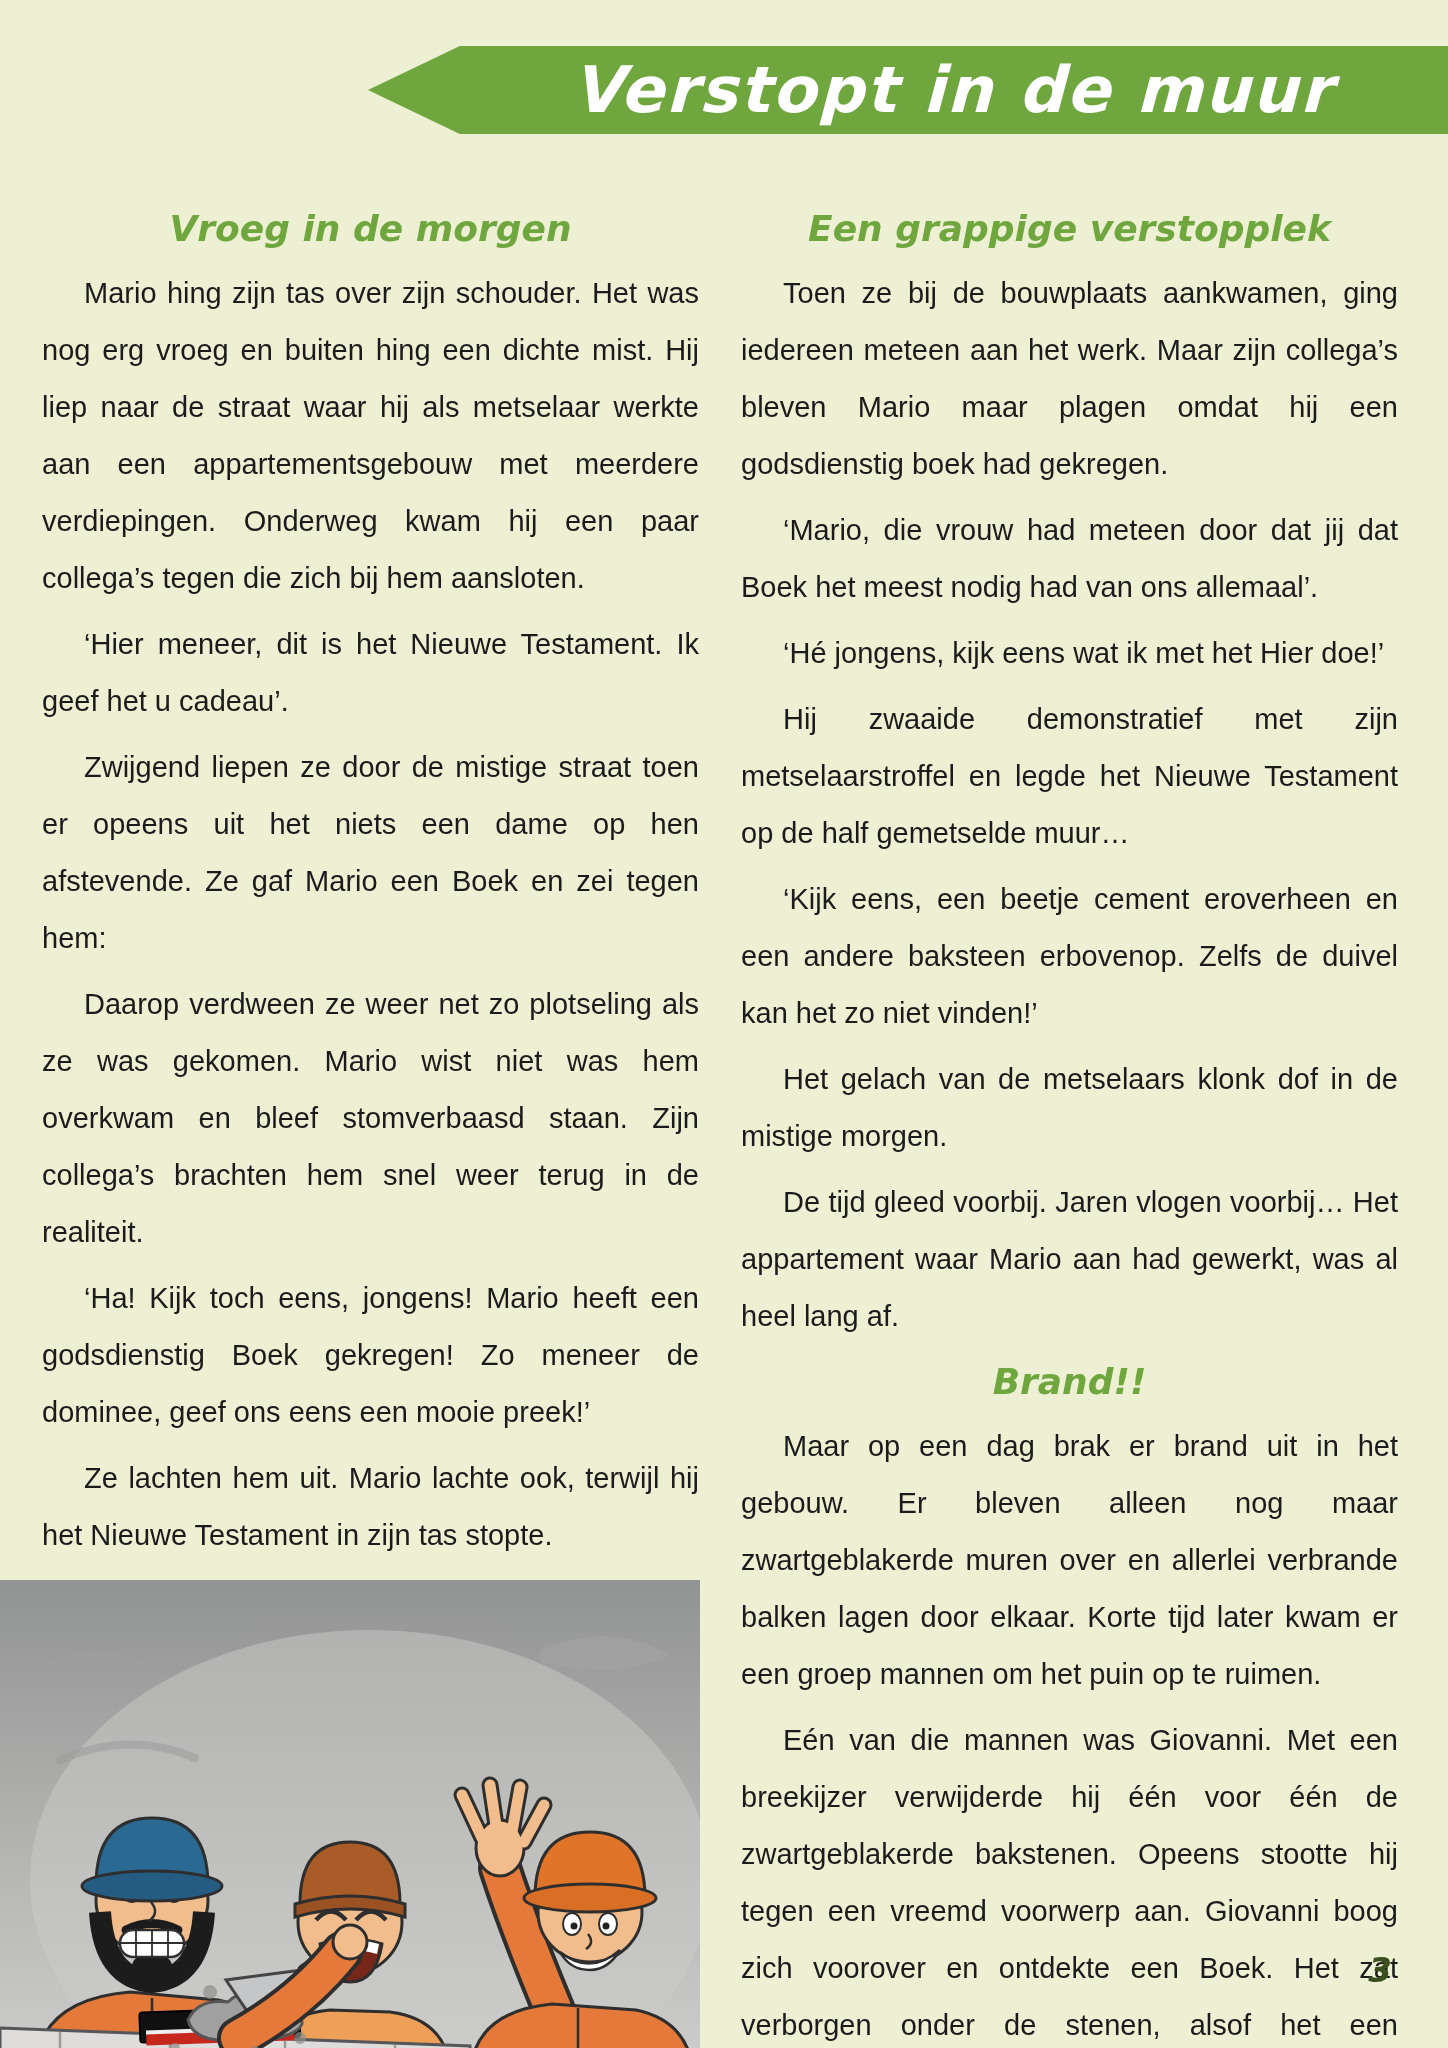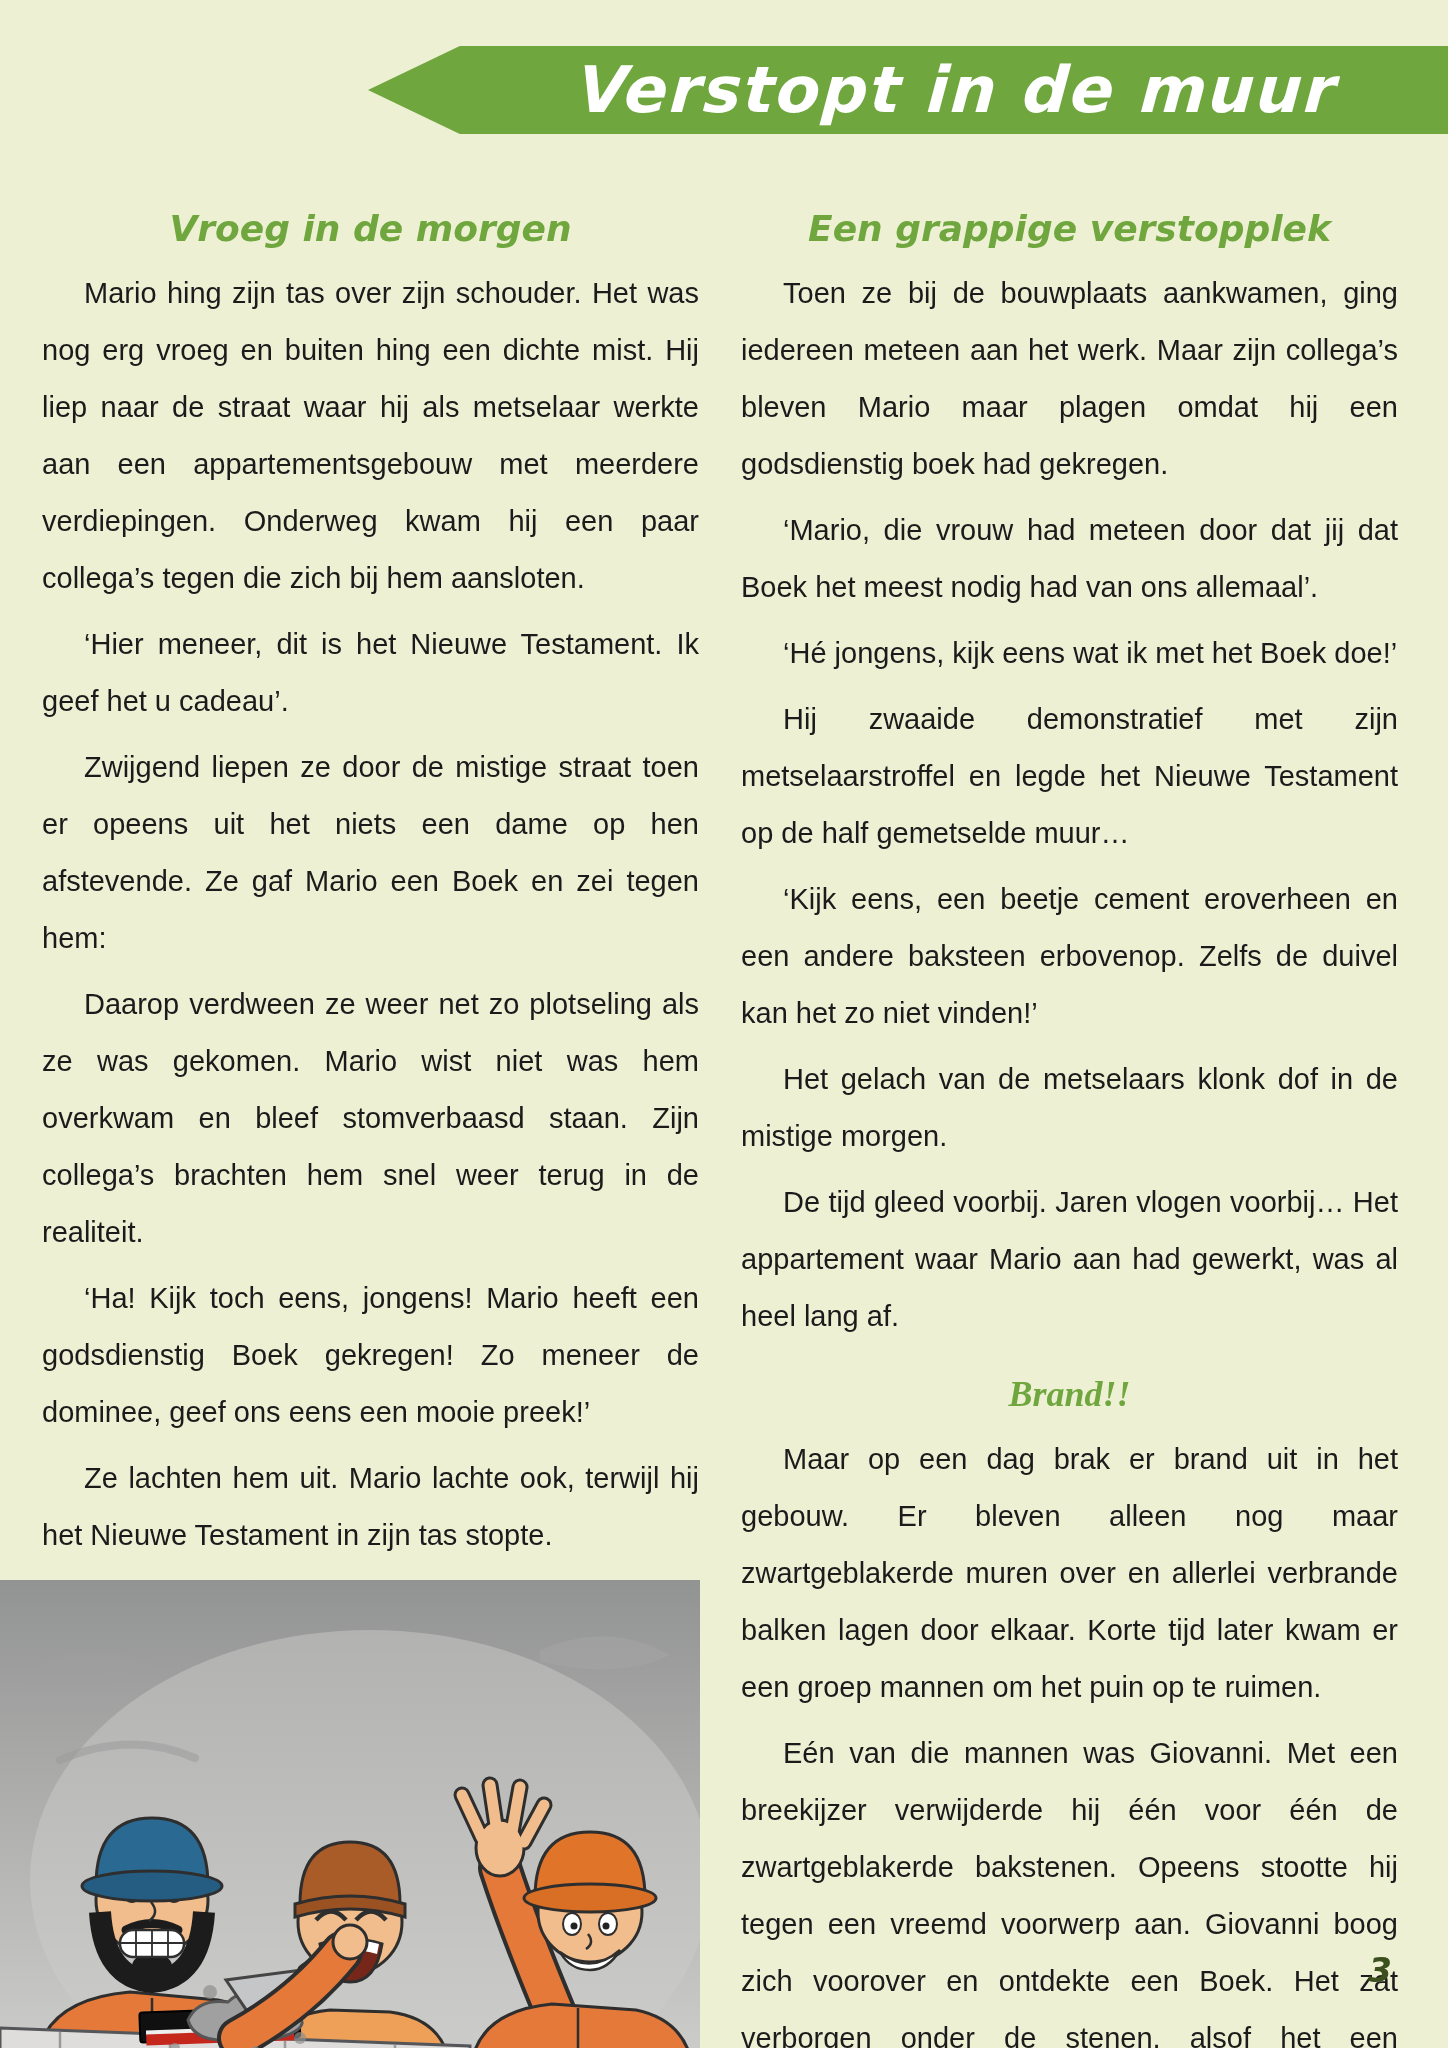--- a/index.html
+++ b/index.html
@@ -36,21 +36,21 @@
     display:flex; gap:42px;
   }
   .col { flex:1; min-width:0; }
   .col-heading {
     font-family:"DejaVu Sans", sans-serif;
     font-style:italic; font-weight:bold;
     font-size:36px; color:#6fa63e;
     text-align:center;
     margin:0 0 16px 0;
   }
-  .col-heading.fire { margin-top:28px;font-family:Liberation Serif, serif; }
+  .col-heading.fire { margin-top:16px; }
   .body-par {
     font-size:29px; line-height:57px;
     color:#1b1b1b;
     text-align:justify;
     text-indent:42px;
     margin:0 0 9px 0;
   }
   .illustration {
     width:700px; height:612px;
     margin:16px 0 0 -42px;
@@ -214,21 +214,21 @@
             <circle cx="255" cy="470" r="4"></circle>
           </g>
         </svg>
       </div>
     </div>
 
     <div class="col">
       <h2 class="col-heading">Een grappige verstopplek</h2>
       <p class="body-par">Toen ze bij de bouwplaats aankwamen, ging iedereen meteen aan het werk. Maar zijn collega’s bleven Mario maar plagen omdat hij een godsdienstig boek had gekregen.</p>
       <p class="body-par">‘Mario, die vrouw had meteen door dat jij dat Boek het meest nodig had van ons allemaal’.</p>
-      <p class="body-par">‘Hé jongens, kijk eens wat ik met het Boek doe!’</p>
+      <p class="body-par">‘Hé jongens, kijk eens wat ik met het Hier doe!’</p>
       <p class="body-par">Hij zwaaide demonstratief met zijn metselaarstroffel en legde het Nieuwe Testament op de half gemetselde muur…</p>
       <p class="body-par">‘Kijk eens, een beetje cement eroverheen en een andere baksteen erbovenop. Zelfs de duivel kan het zo niet vinden!’</p>
       <p class="body-par">Het gelach van de metselaars klonk dof in de mistige morgen.</p>
       <p class="body-par">De tijd gleed voorbij. Jaren vlogen voorbij… Het appartement waar Mario aan had gewerkt, was al heel lang af.</p>
 
       <h2 class="col-heading fire">Brand!!</h2>
       <p class="body-par">Maar op een dag brak er brand uit in het gebouw. Er bleven alleen nog maar zwartgeblakerde muren over en allerlei verbrande balken lagen door elkaar. Korte tijd later kwam er een groep mannen om het puin op te ruimen.</p>
       <p class="body-par">Eén van die mannen was Giovanni. Met een breekijzer verwijderde hij één voor één de zwartgeblakerde bakstenen. Opeens stootte hij tegen een vreemd voorwerp aan. Giovanni boog zich voorover en ontdekte een Boek. Het zat verborgen onder de stenen, alsof het een bijzondere schat was. Hij pakte het Boek op en bekeek het van alle kanten. Het Boek was helemaal niet verbrand. Wat bijzonder! Giovanni vond het een wonder.</p>
     </div>
 

